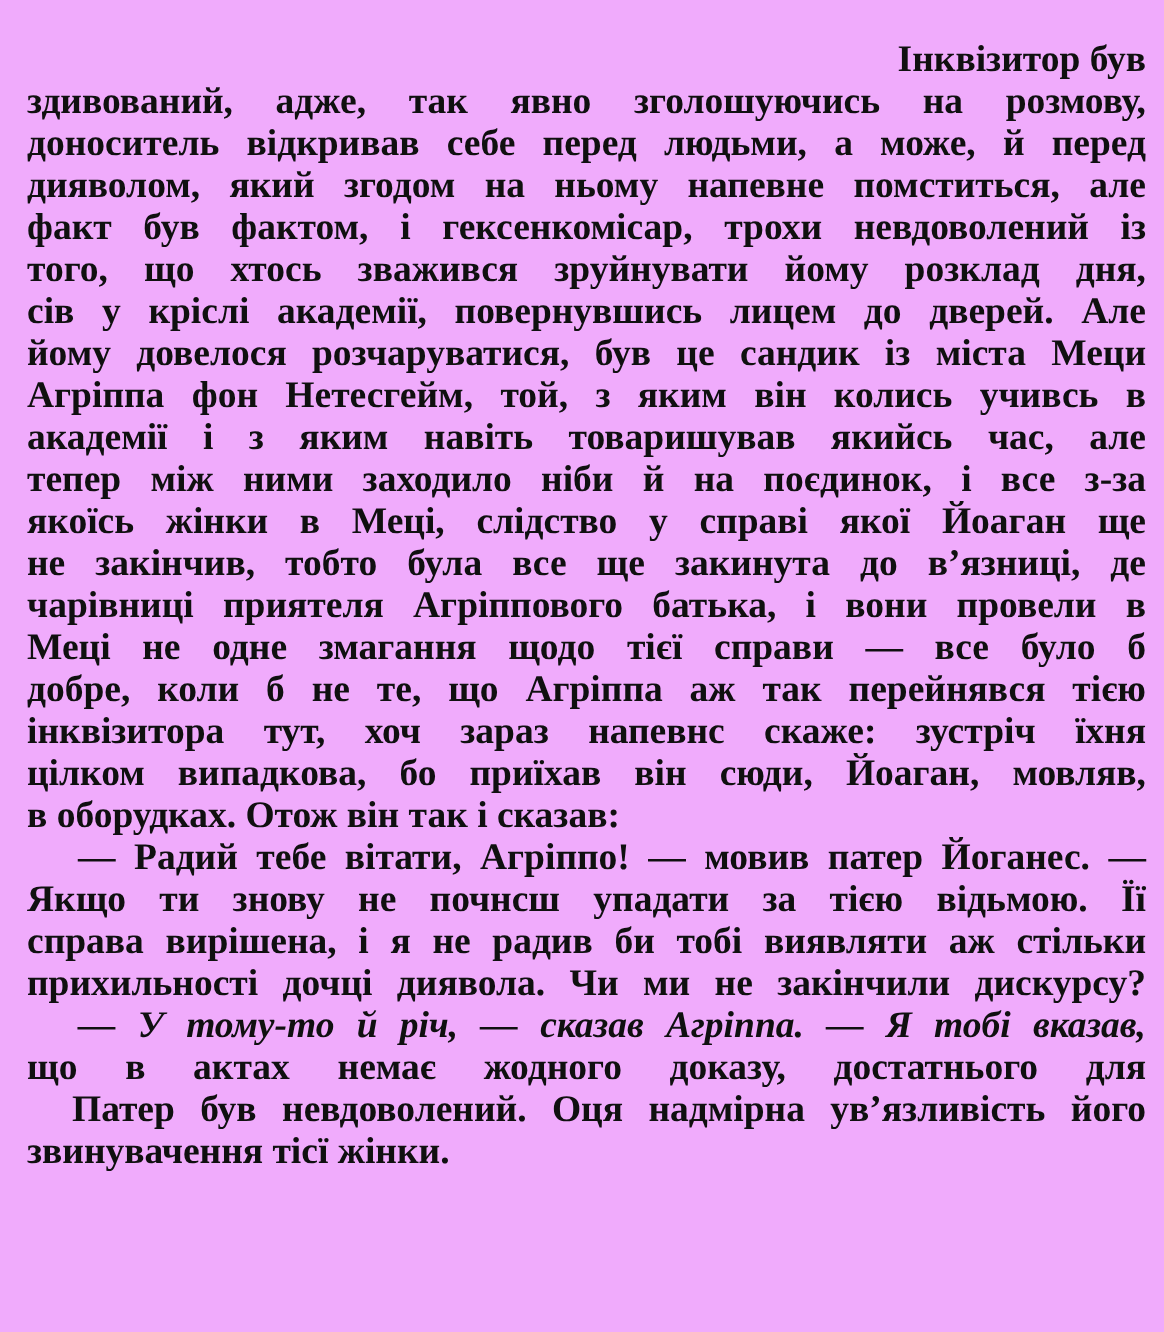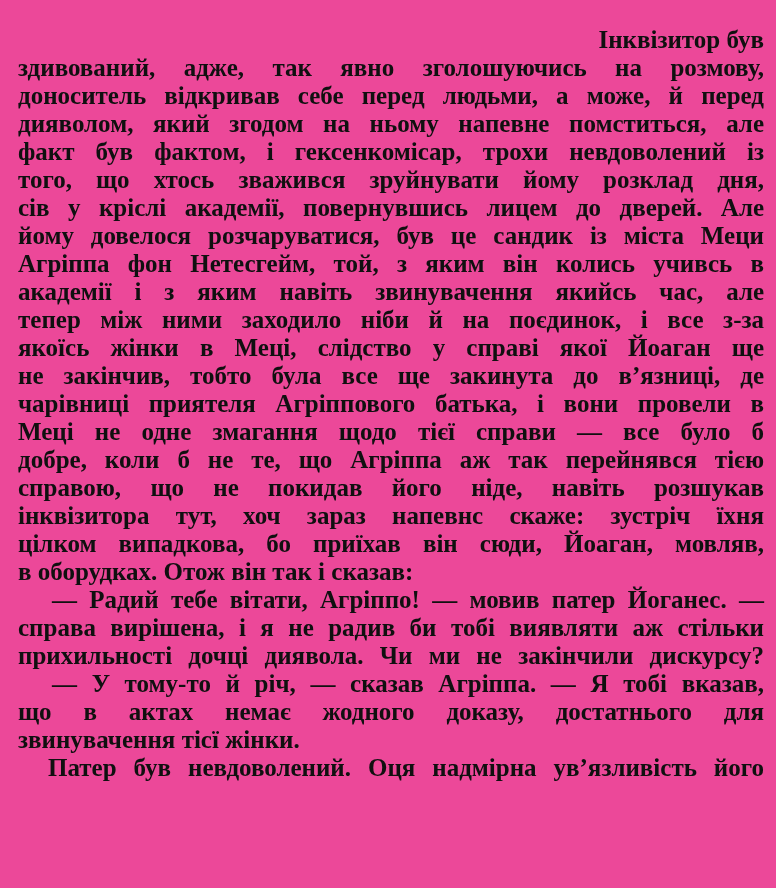--- a/index.html
+++ b/index.html
@@ -41,41 +41,41 @@
     text-align-last: left;
   }
   .line.right {
     text-align: right;
     text-align-last: right;
   }
 </style>
 </head>
 <body>
 
-<div class="page" style="background: #ec4899; color: rgb(16, 16, 16);">
+<div class="page" style="background: #f0abfc; color: rgb(16, 16, 16);">
     <div class="line right">Інквізитор був</div>
     <div class="line justify">здивований, адже, так явно зголошуючись на розмову,</div>
     <div class="line justify">доноситель відкривав себе перед людьми, а може, й перед</div>
     <div class="line justify">дияволом, який згодом на ньому напевне помститься, але</div>
     <div class="line justify">факт був фактом, і гексенкомісар, трохи невдоволений із</div>
     <div class="line justify">того, що хтось зважився зруйнувати йому розклад дня,</div>
     <div class="line justify">сів у кріслі академії, повернувшись лицем до дверей. Але</div>
     <div class="line justify">йому довелося розчаруватися, був це сандик із міста Меци</div>
     <div class="line justify">Агріппа фон Нетесгейм, той, з яким він колись учивсь в</div>
-    <div class="line justify">академії і з яким навіть звинувачення якийсь час, але</div>
+    <div class="line justify">академії і з яким навіть товаришував якийсь час, але</div>
     <div class="line justify">тепер між ними заходило ніби й на поєдинок, і все з-за</div>
     <div class="line justify">якоїсь жінки в Меці, слідство у справі якої Йоаган ще</div>
     <div class="line justify">не закінчив, тобто була все ще закинута до в’язниці, де</div>
     <div class="line justify">чарівниці приятеля Агріппового батька, і вони провели в</div>
     <div class="line justify">Меці не одне змагання щодо тієї справи — все було б</div>
     <div class="line justify">добре, коли б не те, що Агріппа аж так перейнявся тією</div>
-    <div class="line justify">справою, що не покидав його ніде, навіть розшукав</div>
     <div class="line justify">інквізитора тут, хоч зараз напевнс скаже: зустріч їхня</div>
     <div class="line justify">цілком випадкова, бо приїхав він сюди, Йоаган, мовляв,</div>
     <div class="line left">в оборудках. Отож він так і сказав:</div>
     <div class="line justify" style="text-indent: 34px;">— Радий тебе вітати, Агріппо! — мовив патер Йоганес. —</div>
+    <div class="line justify">Якщо ти знову не почнсш упадати за тією відьмою. Її</div>
     <div class="line justify">справа вирішена, і я не радив би тобі виявляти аж стільки</div>
     <div class="line justify">прихильності дочці диявола. Чи ми не закінчили дискурсу?</div>
-    <div class="line justify" style="text-indent: 34px;">— У тому-то й річ, — сказав Агріппа. — Я тобі вказав,</div>
+    <div class="line justify" style="text-indent: 34px; font-style: italic;">— У тому-то й річ, — сказав Агріппа. — Я тобі вказав,</div>
     <div class="line justify">що в актах немає жодного доказу, достатнього для</div>
+    <div class="line justify" style="text-indent: 30px;">Патер був невдоволений. Оця надмірна ув’язливість його</div>
     <div class="line left">звинувачення тісї жінки.</div>
-    <div class="line justify" style="text-indent: 30px;">Патер був невдоволений. Оця надмірна ув’язливість його</div>
   </div>
 
 </body></html>

